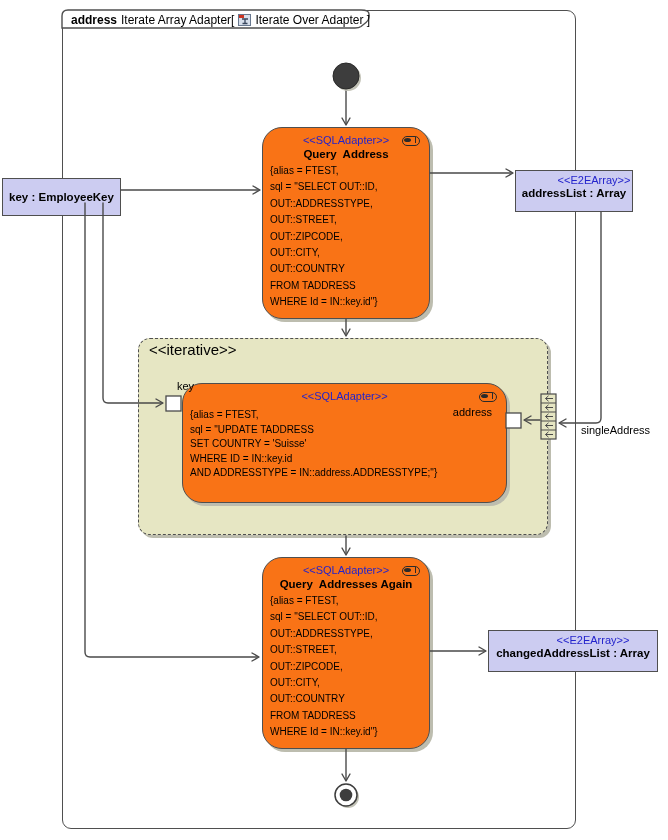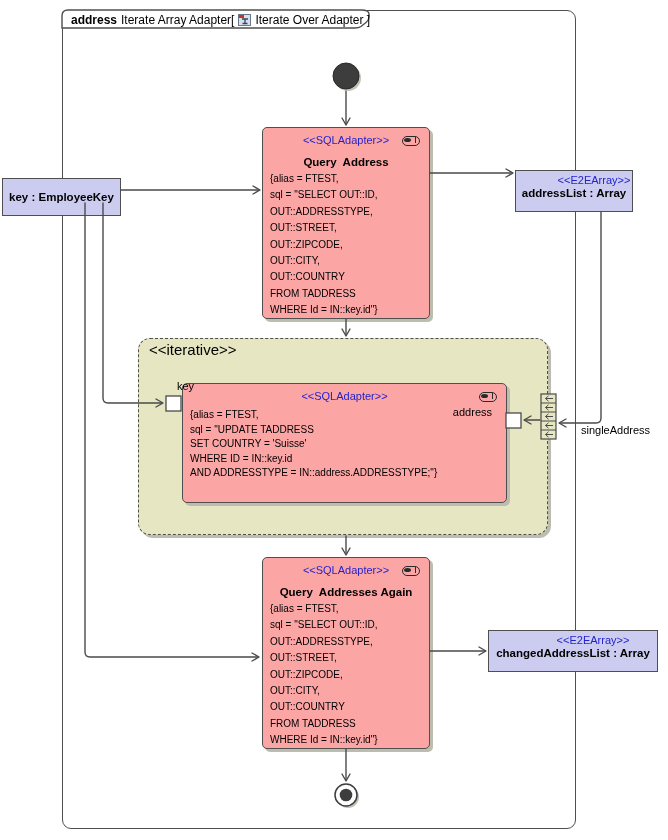--- a/index.html
+++ b/index.html
@@ -15,25 +15,25 @@
     border:1.5px solid #4f4f4f; border-radius:9px; background:transparent;
   }
   .tab-text {
     position:absolute; left:71px; top:12px; height:15px;
     font-size:12px; white-space:nowrap; z-index:6;
     display:flex; align-items:center; gap:4px;
   }
   .tab-text .kw { font-weight:bold; }
   
   .node {
-    position:absolute; background:#fca5a5; border:1.4px solid #4f4f4f;
-    border-radius:5px; box-shadow:3px 3px 0 #bdbdaf; z-index:3; box-sizing:border-box;
+    position:absolute; background:#f97316; border:1.4px solid #4f4f4f;
+    border-radius:20px; box-shadow:3px 3px 0 #bdbdaf; z-index:3; box-sizing:border-box;
   }
   .stereo { text-align:center; color:#2323cc; font-size:11px; margin-top:6px; white-space:pre; }
-  .node-title { text-align:center; font-weight:bold; font-size:11.5px; margin-top:10px; white-space:pre; }
+  .node-title { text-align:center; font-weight:bold; font-size:11.5px; margin-top:2px; white-space:pre; }
   .node-body { font-size:10px; line-height:16.4px; margin:3px 2px 0 7px; white-space:pre-line; }
   .node.update .node-body { line-height:14.6px; margin-top:6px; }
   .adapter-icon {
     position:absolute; top:8px; right:9px; width:16px; height:8px;
     border:1.2px solid #2a2a2a; border-radius:5px; background:transparent;
   }
   .adapter-icon::before {
     content:""; position:absolute; left:1px; top:1px; width:7px; height:4px;
     background:#2a2a2a; border-radius:50%;
   }

